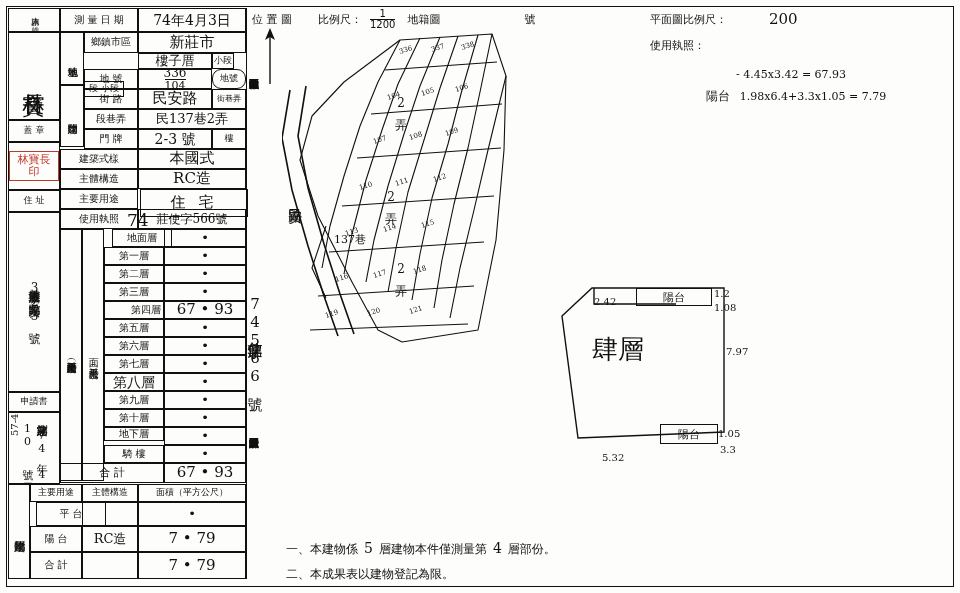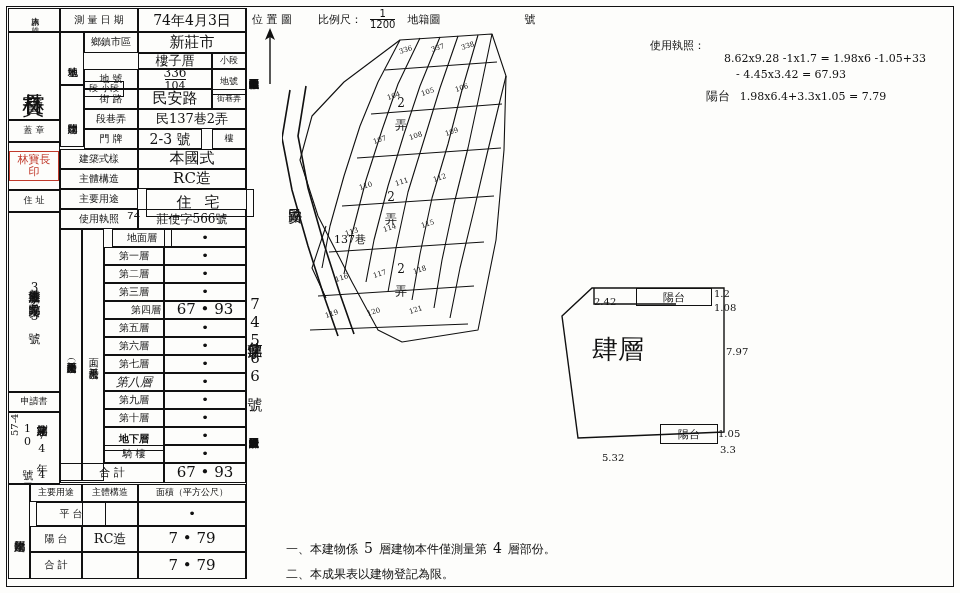--- a/index.html
+++ b/index.html
@@ -65,32 +65,32 @@
   <div class="cell" style="left:60px;top:32px;width:24px;height:53px;">
     <span class="vert" style="font-size:10px;">基地地號</span>
   </div>
 
   <div class="cell lbl" style="left:84px;top:53px;width:40px;height:16px;margin-top:28px;">
     <span style="font-size:9px;">段 小段</span>
   </div>
   <div class="cell hand" style="left:138px;top:53px;width:74px;height:16px;">
     <span style="font-size:13px;">樓子厝</span>
   </div>
-  <div class="cell lbl9" style="left:212px;top:53px;width:34px;height:16px;">
+  <div class="cell lbl9" style="left:212px;top:53px;width:22px;height:16px;">
     <span style="font-size:9px;">小段</span>
   </div>
 
   <div class="cell lbl" style="left:84px;top:69px;width:54px;height:20px;">
     <span style="font-size:10px;">地 號</span>
   </div>
   <div class="cell" style="left:138px;top:69px;width:74px;height:20px;flex-direction:column;justify-content:center;">
     <span class="hand" style="font-size:12px;line-height:1;">336</span>
     <span class="hand" style="font-size:11px;line-height:1;border-top:1px solid #111;">104</span>
   </div>
-  <div class="cell lbl9" style="left:212px;top:69px;width:34px;height:26px;">
+  <div class="cell lbl9" style="left:212px;top:69px;width:34px;height:20px;border-radius:9px;">
     <span style="font-size:9px;">地號</span>
   </div>
 
   <div class="cell" style="left:60px;top:85px;width:24px;height:62px;">
     <span class="vert" style="font-size:10px;">建物門牌</span>
   </div>
 
   <div class="cell lbl" style="left:84px;top:89px;width:54px;height:20px;">
     <span style="font-size:10px;">街 路</span>
   </div>
@@ -104,21 +104,21 @@
   <div class="cell lbl" style="left:84px;top:109px;width:54px;height:20px;">
     <span style="font-size:10px;">段巷弄</span>
   </div>
   <div class="cell hand" style="left:138px;top:109px;width:108px;height:20px;">
     <span style="font-size:13px;">民137巷2弄</span>
   </div>
 
   <div class="cell lbl" style="left:84px;top:129px;width:54px;height:20px;">
     <span style="font-size:10px;">門 牌</span>
   </div>
-  <div class="cell hand" style="left:138px;top:129px;width:64px;height:20px;">
+  <div class="cell hand" style="left:138px;top:129px;width:74px;height:20px;">
     <span style="font-size:14px;">2-3 號</span>
   </div>
   <div class="cell lbl9" style="left:212px;top:129px;width:34px;height:20px;">
     <span style="font-size:9px;">樓</span>
   </div>
 
   <div class="cell lbl" style="left:60px;top:149px;width:78px;height:20px;">
     <span style="font-size:10px;">建築式樣</span>
   </div>
   <div class="cell hand" style="left:138px;top:149px;width:108px;height:20px;">
@@ -128,31 +128,31 @@
   <div class="cell lbl" style="left:60px;top:169px;width:78px;height:20px;">
     <span style="font-size:10px;">主體構造</span>
   </div>
   <div class="cell hand" style="left:138px;top:169px;width:108px;height:20px;">
     <span style="font-size:15px;">RC造</span>
   </div>
 
   <div class="cell lbl" style="left:60px;top:189px;width:78px;height:20px;">
     <span style="font-size:10px;">主要用途</span>
   </div>
-  <div class="cell hand" style="left:146px;top:189px;width:108px;height:28px;">
+  <div class="cell hand" style="left:140px;top:189px;width:108px;height:28px;">
     <span style="font-size:15px;letter-spacing:4px;">住 宅</span>
   </div>
 
   <div class="cell lbl" style="left:60px;top:209px;width:78px;height:20px;">
     <span style="font-size:10px;">使用執照</span>
   </div>
   <div class="cell hand" style="left:138px;top:209px;width:108px;height:20px;">
     <span style="font-size:12px;">莊使字566號</span>
   </div>
-  <div class="plain hand" style="left:127px;top:210px;font-size:11px;font-family:Liberation Mono, monospace;">74</div>
+  <div class="plain hand" style="left:127px;top:210px;font-size:17px;">74</div>
 
   <div class="cell" style="left:60px;top:229px;width:22px;height:252px;">
     <span class="vert" style="font-size:10px;">建築面積（平方公尺）</span>
   </div>
   <div class="cell" style="left:82px;top:229px;width:22px;height:252px;">
     <span class="vert" style="font-size:10px;">面 積（平方公尺）</span>
   </div>
 
   <div>
     <div class="cell lbl" style="left:104px;top:229px;width:60px;height:18px;margin-left:8px;">
@@ -205,41 +205,41 @@
       </div>
 
     <div class="cell lbl" style="left:104px;top:355px;width:60px;height:18px;">
         <span style="font-size:10px;">第七層</span>
       </div>
     <div class="cell" style="left:164px;top:355px;width:82px;height:18px;">
         <span class="dot">•</span>
       </div>
 
     <div class="cell lbl" style="left:104px;top:373px;width:60px;height:18px;">
-        <span style="font-size:12px;font-style:italic;">第八層</span>
+        <span style="font-size:14px;">第八層</span>
       </div>
     <div class="cell" style="left:164px;top:373px;width:82px;height:18px;">
         <span class="dot">•</span>
       </div>
 
     <div class="cell lbl" style="left:104px;top:391px;width:60px;height:18px;">
         <span style="font-size:10px;">第九層</span>
       </div>
     <div class="cell" style="left:164px;top:391px;width:82px;height:18px;">
         <span class="dot">•</span>
       </div>
 
     <div class="cell lbl" style="left:104px;top:409px;width:60px;height:18px;">
         <span style="font-size:10px;">第十層</span>
       </div>
     <div class="cell" style="left:164px;top:409px;width:82px;height:18px;">
         <span class="dot">•</span>
       </div>
 
-    <div class="cell lbl" style="left:104px;top:427px;width:60px;height:24px;font-weight:bold;">
+    <div class="cell lbl" style="left:104px;top:427px;width:60px;height:14px;">
         <span style="font-size:10px;">地下層</span>
       </div>
     <div class="cell" style="left:164px;top:427px;width:82px;height:18px;">
         <span class="dot">•</span>
       </div>
 
     <div class="cell lbl" style="left:104px;top:445px;width:60px;height:18px;">
         <span style="font-size:10px;">騎 樓</span>
       </div>
     <div class="cell" style="left:164px;top:445px;width:82px;height:18px;">
@@ -374,22 +374,25 @@
   </svg>
 
   <div class="plain hand" style="left:288px;top:186px;font-size:14px;line-height:1.05;">
     <span class="vert">民安路</span>
   </div>
   <div class="plain hand" style="left:334px;top:232px;font-size:11px;">137巷</div>
   <div class="plain hand" style="left:392px;top:96px;font-size:12px;"><span class="vert">2弄</span></div>
   <div class="plain hand" style="left:382px;top:190px;font-size:12px;"><span class="vert">2弄</span></div>
   <div class="plain hand" style="left:392px;top:262px;font-size:12px;"><span class="vert">2弄</span></div>
 
+  <div class="plain" style="left:650px;top:10px;width:290px;display:flex;align-items:center;font-size:11px;">
+    <span>平面圖比例尺：</span>
+    <span class="hand" style="font-size:15px;margin-left:42px;">200</span>
+  </div>
   <div class="plain" style="left:650px;top:38px;font-size:11px;">使用執照：</div>
-  <div class="plain hand" style="left:724px;top:52px;font-size:11px;">8.62x9.28 -1x1.7 = 1.98x6 -1.05+33</div>
   <div class="plain hand" style="left:736px;top:68px;font-size:11px;">- 4.45x3.42 = 67.93</div>
   <div class="plain hand" style="left:706px;top:88px;font-size:12px;">
     <span>陽台</span>
     <span style="font-size:11px;margin-left:6px;">1.98x6.4+3.3x1.05 = 7.79</span>
   </div>
 
   <svg class="plain" style="left:556px;top:278px;" width="200" height="178" viewBox="0 0 200 178">
     <g fill="none" stroke="#111" stroke-width="1.4">
       <path d="M6 38 L36 10 L168 10 L168 154 L22 160 Z"></path>
       <path d="M38 10 L38 26 L120 26"></path>

